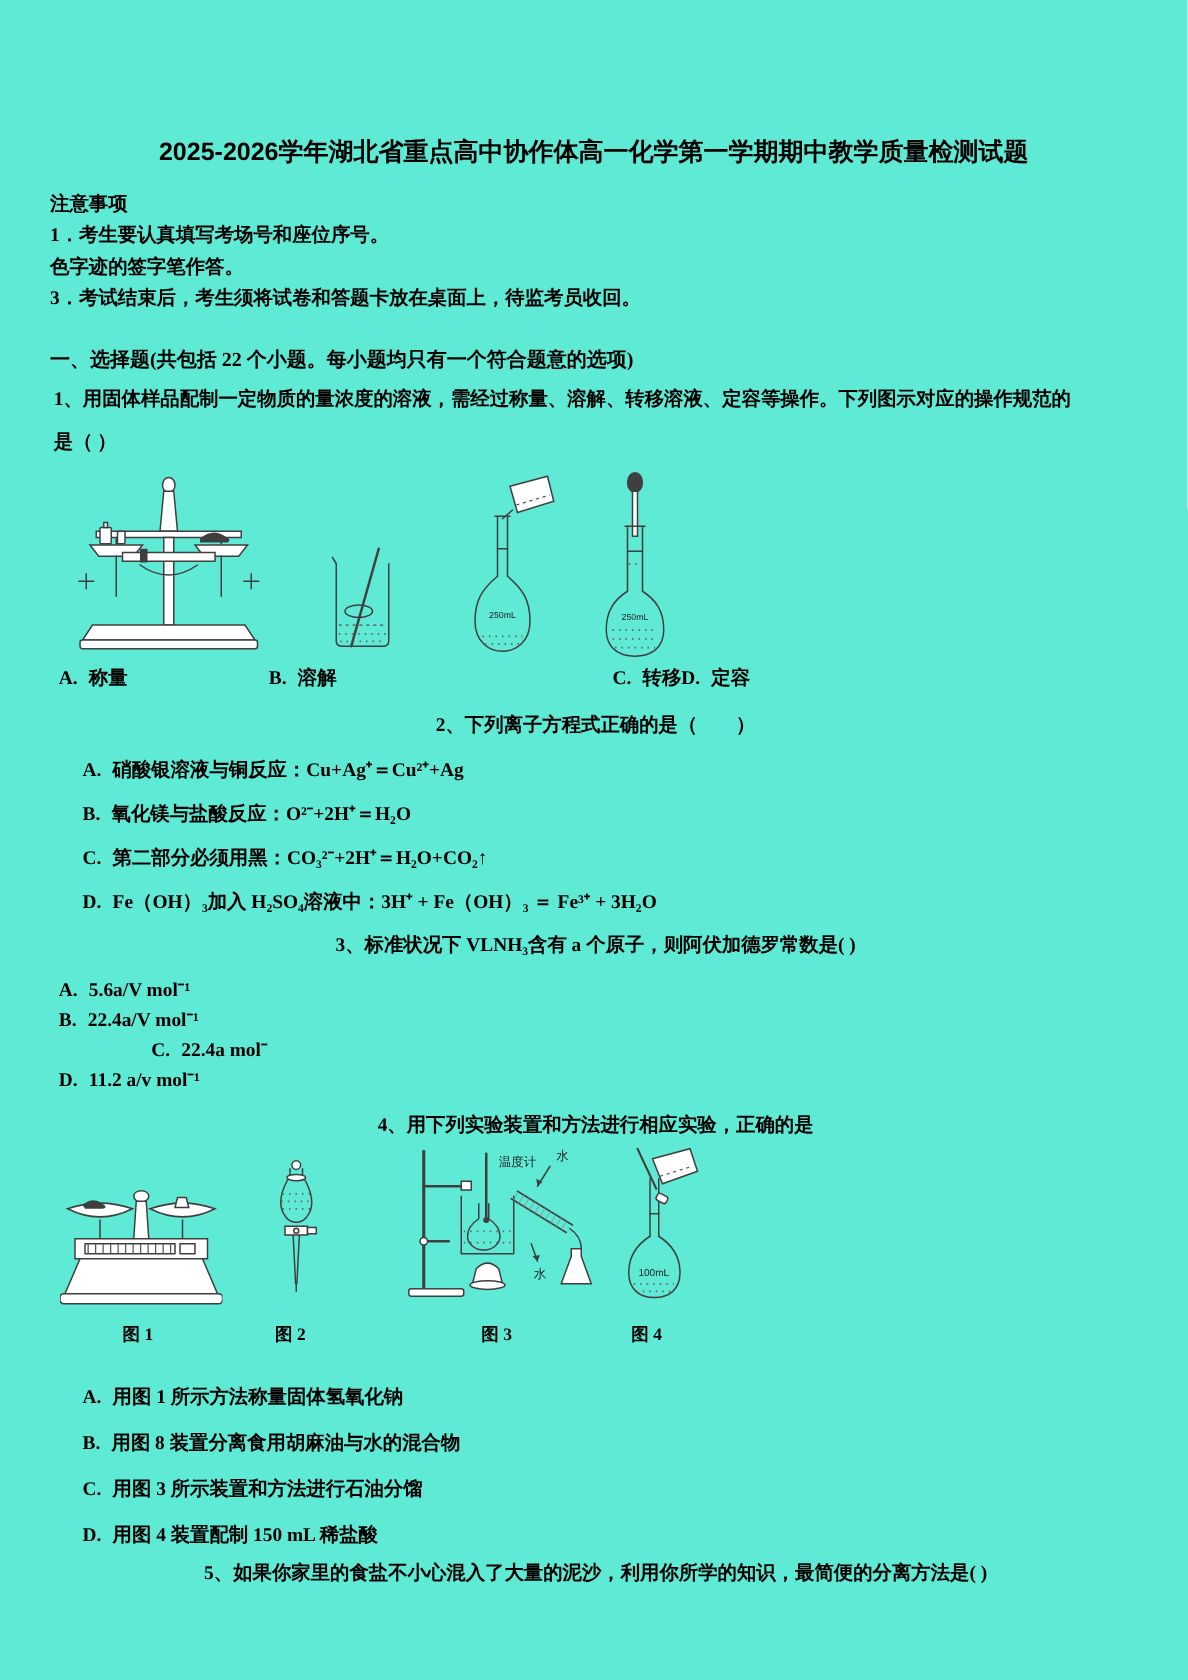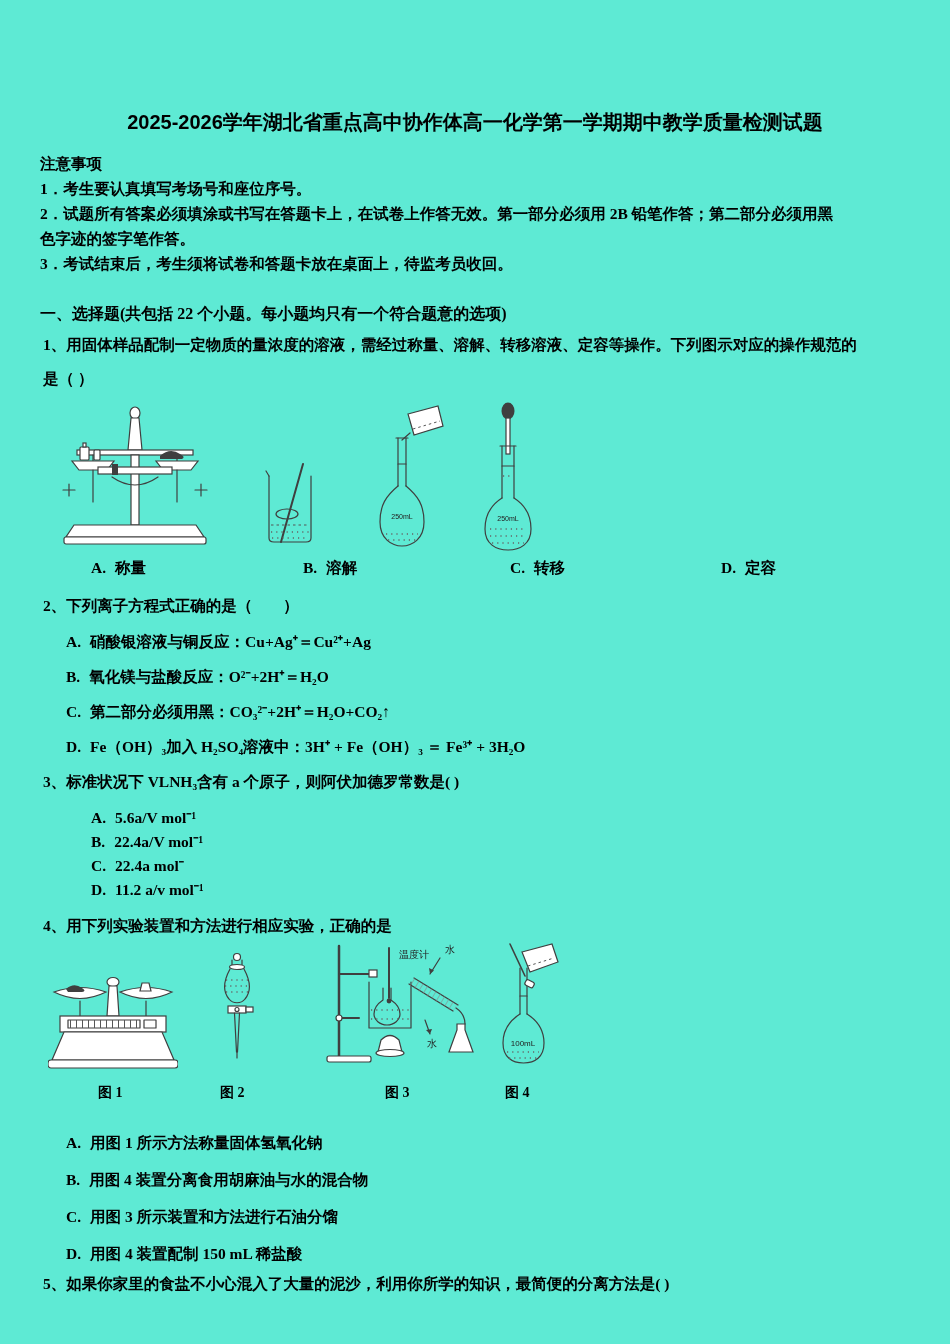--- a/index.html
+++ b/index.html
@@ -7,38 +7,38 @@
   .page{position:relative;width:950px;height:1344px;overflow:hidden;background:#5eead4;}
   .content{position:absolute;left:40px;top:0;width:870px;}
 
   .title{margin:106px 0 0 0;text-align:center;font-size:20px;line-height:32px;font-weight:700;
          font-family:"Liberation Sans",sans-serif;}
   .notice-head{margin-top:14px;font-size:15.5px;font-weight:700;line-height:24px;}
   .notice-line{font-size:15.5px;font-weight:600;line-height:25px;}
   .section-head{margin-top:26px;font-size:16px;font-weight:700;line-height:24px;}
 
   .q-stem{padding-left:3px;font-size:15.5px;font-weight:600;line-height:34px;margin-top:2px;}
-  .q-stem.tight{line-height:24px;}
+  .q-stem.tight{line-height:24px;text-align:center;}
 
   .figure-row{position:relative;width:870px;}
   .row1{height:150px;margin-top:6px;}
   .row2{height:162px;margin-top:2px;text-decoration:underline;}
   .fig{position:absolute;}
   .fig svg{display:block;width:100%;height:100%;}
   svg .ln{stroke:#3f3f3f;stroke-width:1.2;fill:none;stroke-linecap:round;stroke-linejoin:round;}
   svg .fl{fill:#3f3f3f;stroke:none;}
   svg .wfl{fill:#ffffff;stroke:#3f3f3f;stroke-width:1.2;}
   svg .dash{stroke:#555;stroke-width:1;fill:none;stroke-dasharray:2.5,3;}
   svg .dots{stroke:#666;stroke-width:1.4;fill:none;stroke-dasharray:1.2,4;}
   svg text{font-family:"Liberation Sans",sans-serif;fill:#222;}
 
   .option-row{padding-left:7px;margin-top:4px;font-size:15.5px;font-weight:700;line-height:24px;
               display:flex;}
-  .option-row .opt{display:inline-block;margin-left:44px;}
-  .opt.w1{width:168px;} .opt.w2{width:163px;} .opt.w3{width:167px;}
+  .option-row .opt{display:inline-block;}
+  .opt.w1{width:168px;} .opt.w2{width:163px;} .opt.w3{width:167px;text-align:right;}
   .letter{margin-right:9px;font-weight:700;}
 
   .option-block{margin-top:6px;}
   .option-line{padding-left:7px;font-size:15.5px;font-weight:600;line-height:35px;margin-left:19px;}
   .option-block.wide .option-line{line-height:37px;}
   .option-line .letter{font-weight:700;}
 
   .m14{margin-top:14px;} .m12{margin-top:12px;flex-direction:column;} .m6{margin-top:6px;} .m22{margin-top:22px;}
   .cap{position:absolute;top:144px;font-size:14px;font-weight:600;}
 </style>
@@ -46,21 +46,20 @@
 <body>
 
 <div class="page">
  <div class="content">
 
   <h1 class="title">2025-2026学年湖北省重点高中协作体高一化学第一学期期中教学质量检测试题</h1>
 
   <div>
     <div class="notice-head">注意事项</div>
     <div class="notice-line">1．考生要认真填写考场号和座位序号。</div>
-    <div class="notice-line">2．试题所有答案必须填涂或书写在答题卡上，在试卷上作答无效。第一部分必须用 2B 铅笔作答；第二部分必须用黑</div>
     <div class="notice-line">色字迹的签字笔作答。</div>
     <div class="notice-line">3．考试结束后，考生须将试卷和答题卡放在桌面上，待监考员收回。</div>
   </div>
 
   <div class="section-head">一、选择题(共包括 22 个小题。每小题均只有一个符合题意的选项)</div>
 
   <div class="q-stem">1、用固体样品配制一定物质的量浓度的溶液，需经过称量、溶解、转移溶液、定容等操作。下列图示对应的操作规范的</div>
   <div class="q-stem" style="margin-top:0;">是（  ）</div>
 
   <div class="figure-row row1">
@@ -251,21 +250,21 @@
       </svg>
     </div>
     <span class="cap" style="left:58px;">图 1</span>
     <span class="cap" style="left:180px;">图 2</span>
     <span class="cap" style="left:345px;">图 3</span>
     <span class="cap" style="left:465px;">图 4</span>
   </div>
 
   <div class="option-block wide m22">
     <div class="option-line"><span class="letter">A.</span><span>用图 1 所示方法称量固体氢氧化钠</span></div>
-    <div class="option-line"><span class="letter">B.</span><span>用图 4 装置分离食用胡麻油与水的混合物</span></div>
+    <div class="option-line"><span class="letter">B.</span><span>用图 8 装置分离食用胡麻油与水的混合物</span></div>
     <div class="option-line"><span class="letter">C.</span><span>用图 3 所示装置和方法进行石油分馏</span></div>
     <div class="option-line"><span class="letter">D.</span><span>用图 4 装置配制 150 mL 稀盐酸</span></div>
   </div>
 
   <div class="q-stem tight" style="margin-top:0;">5、如果你家里的食盐不小心混入了大量的泥沙，利用你所学的知识，最简便的分离方法是(  )</div>
 
  </div>
 </div>
 
 </body></html>

